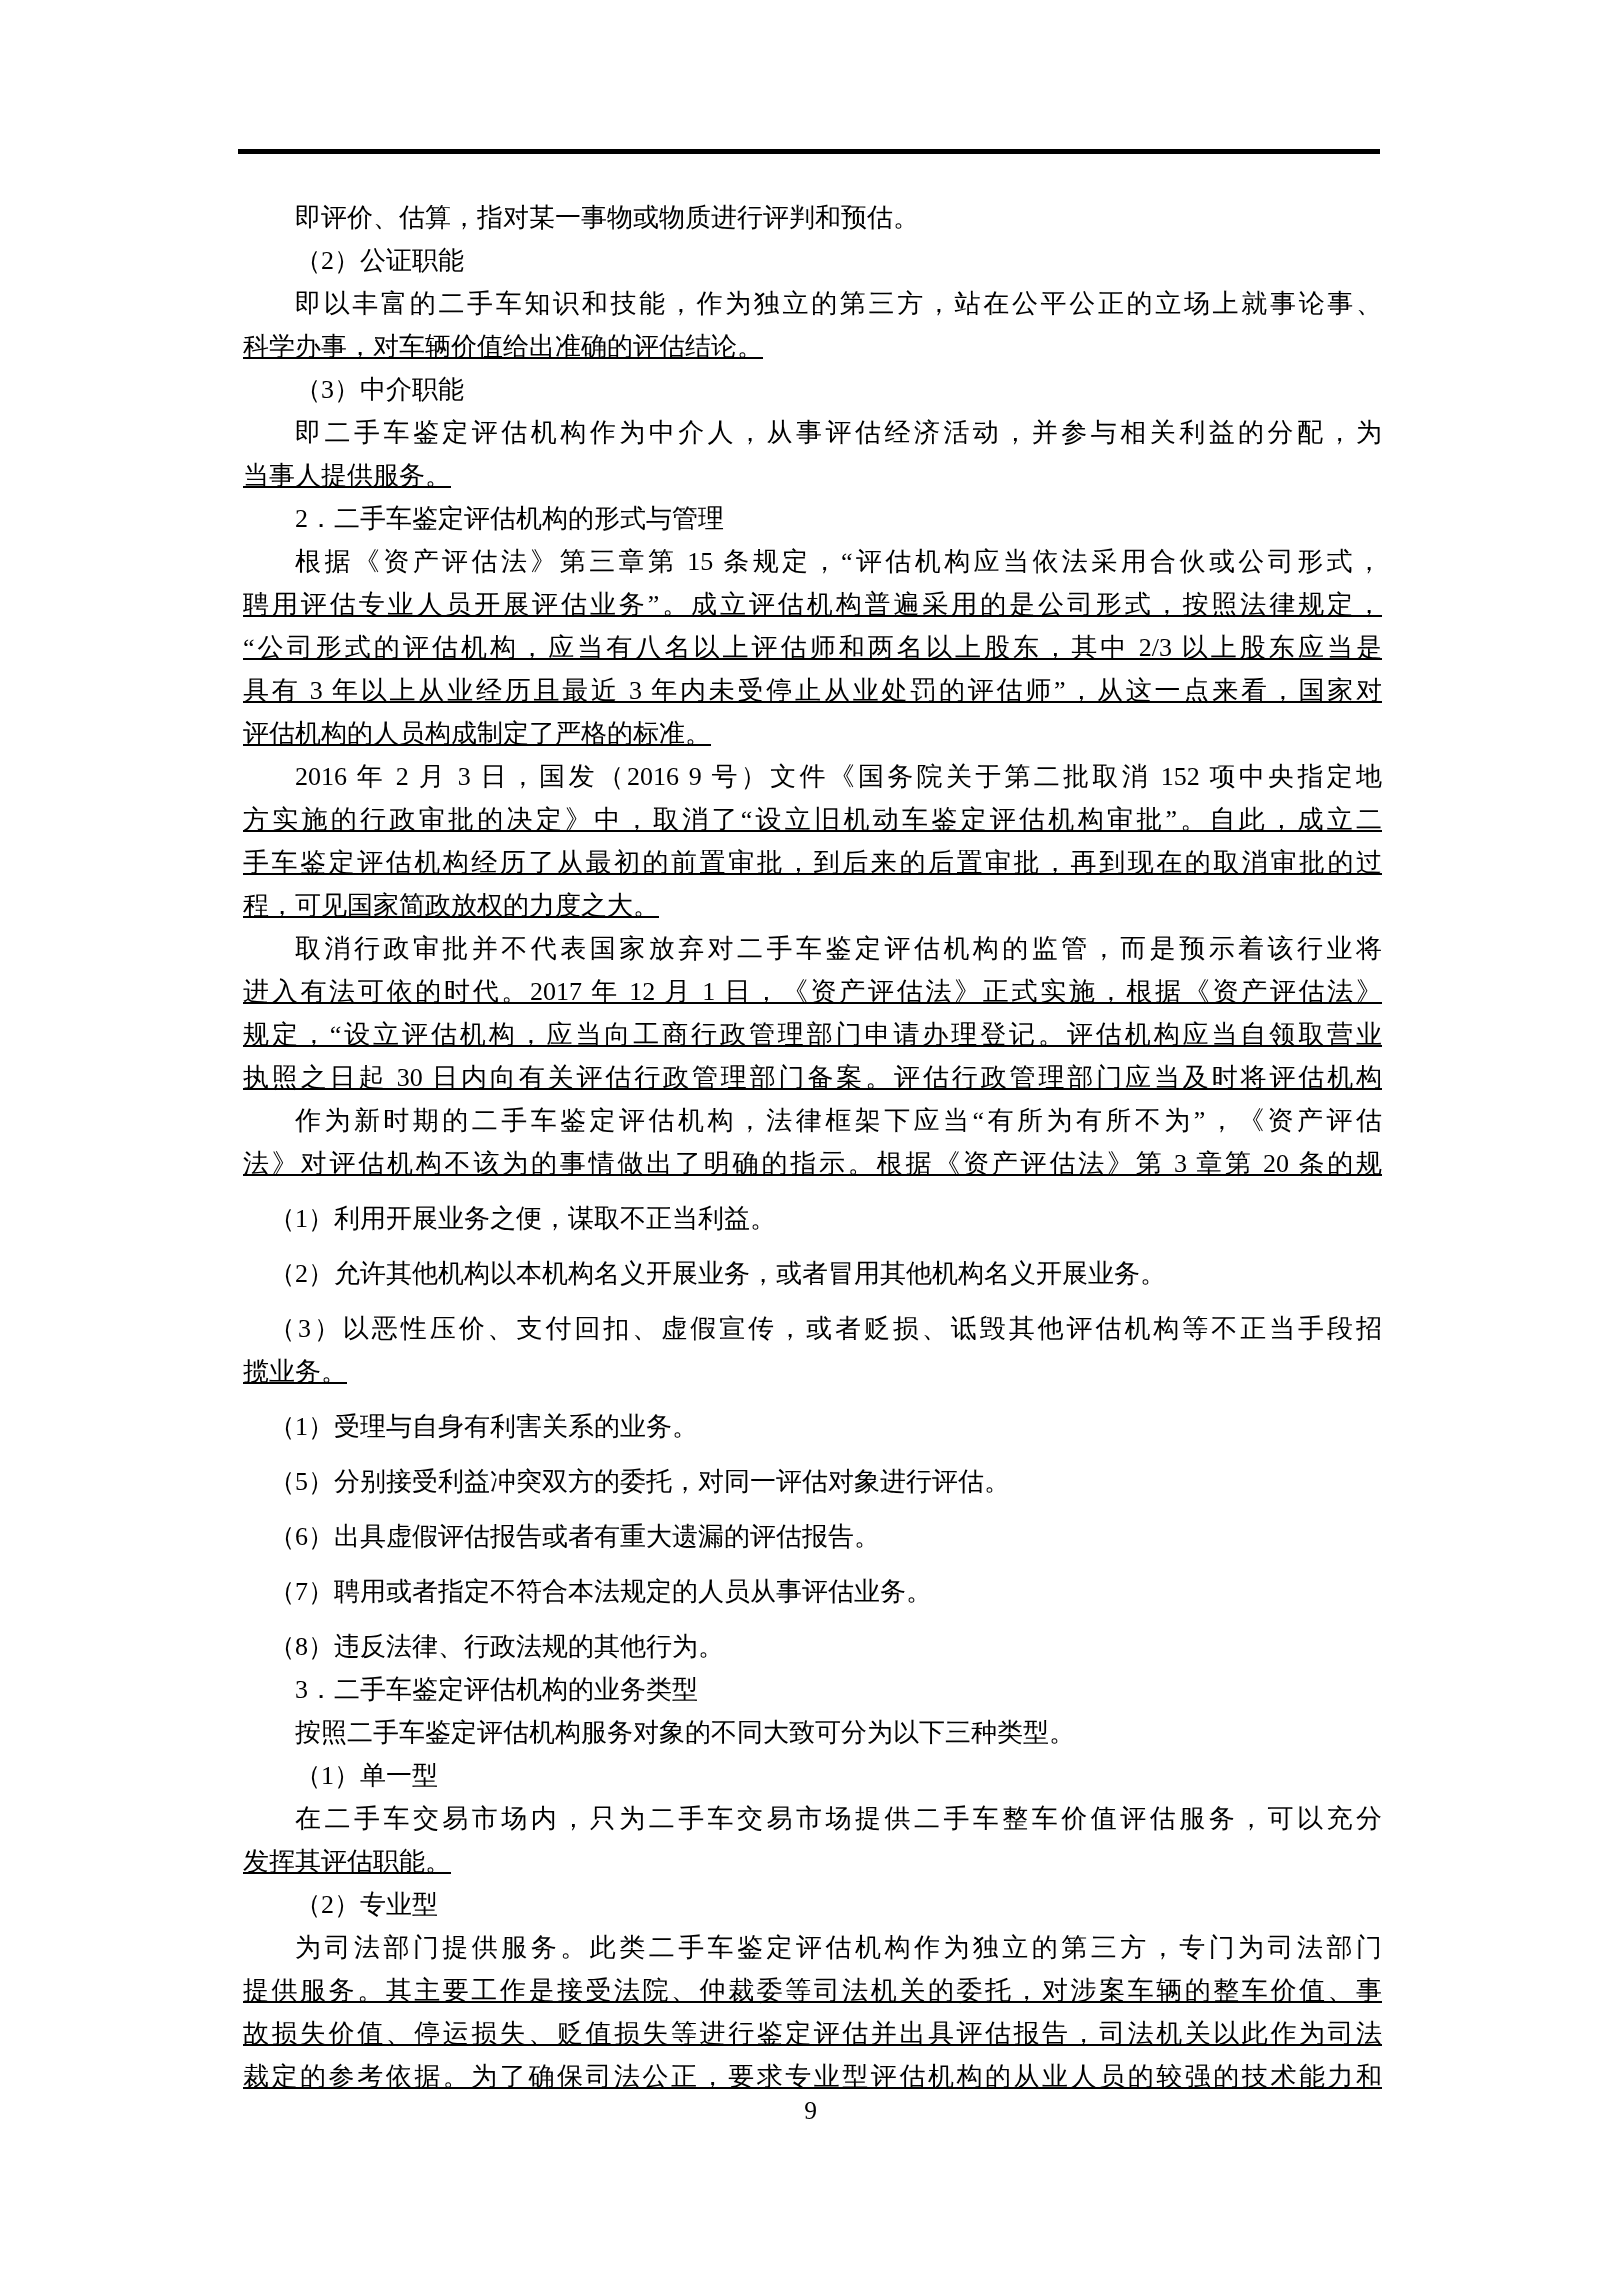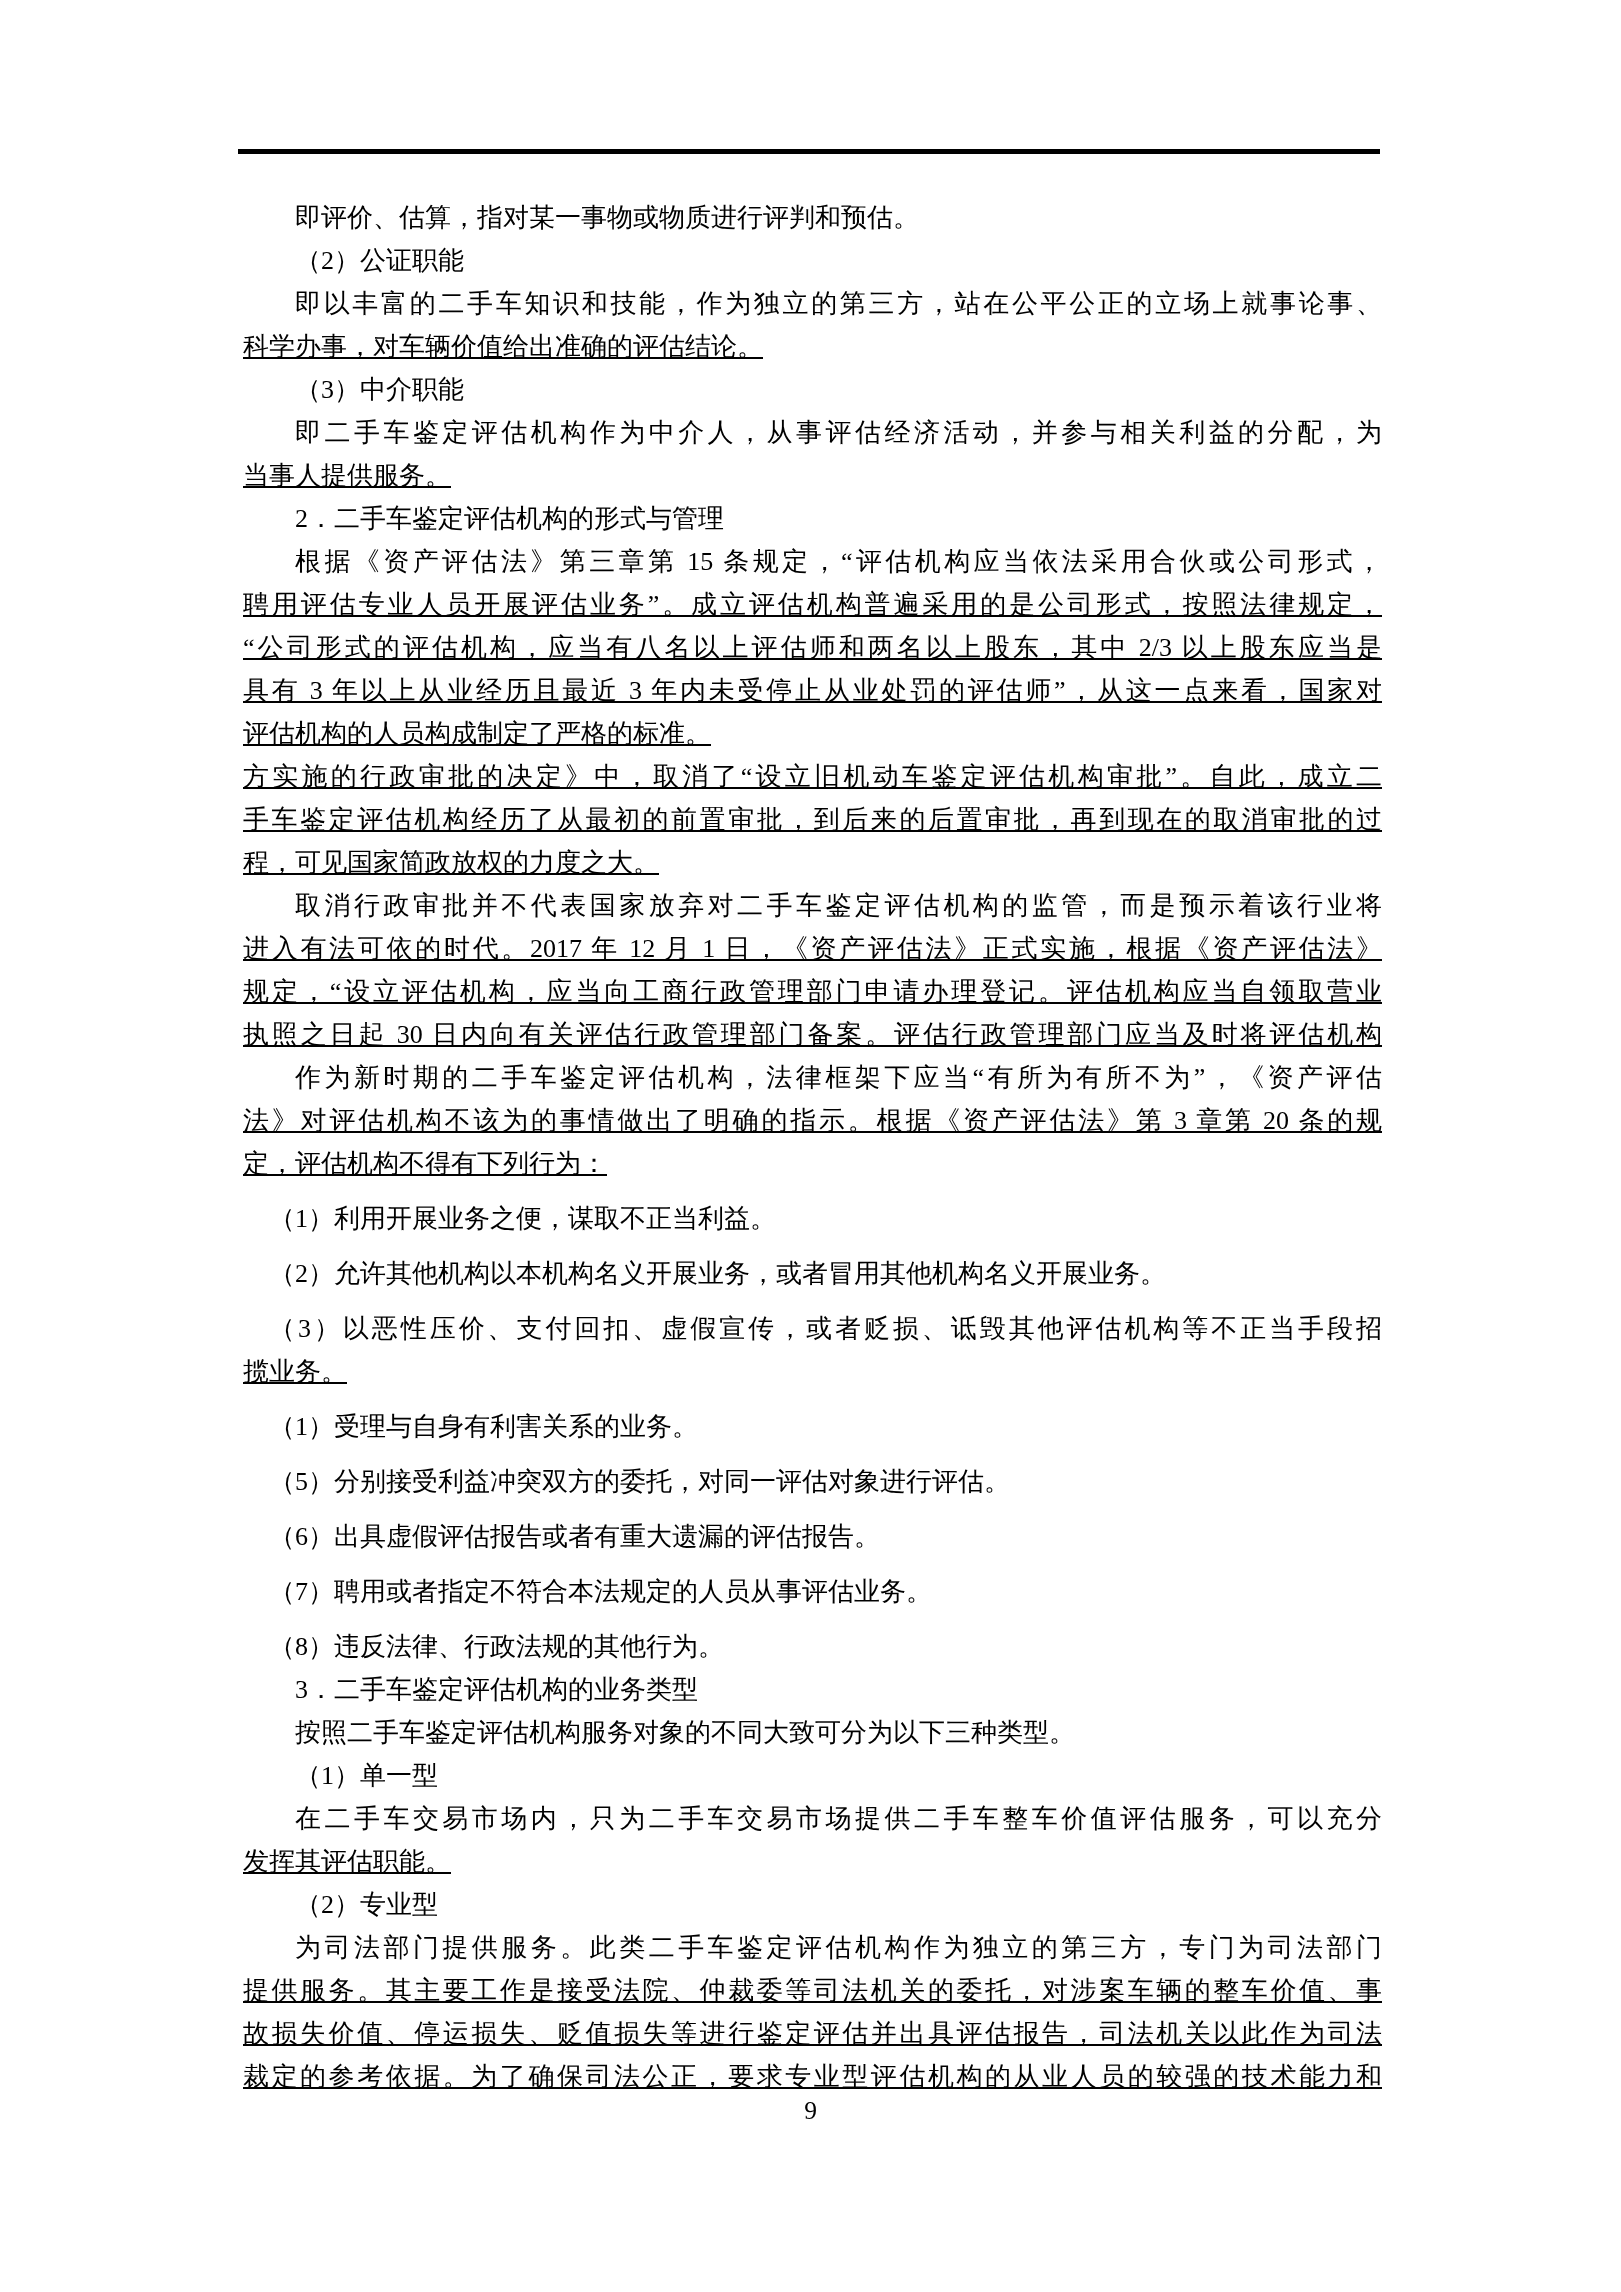--- a/index.html
+++ b/index.html
@@ -68,30 +68,30 @@
       <div class="line indent-0">科学办事，对车辆价值给出准确的评估结论。</div>
       <div class="line indent-2">（3）中介职能</div>
       <div class="line indent-2 full">即二手车鉴定评估机构作为中介人，从事评估经济活动，并参与相关利益的分配，为</div>
       <div class="line indent-0">当事人提供服务。</div>
       <div class="line indent-2">2．二手车鉴定评估机构的形式与管理</div>
       <div class="line indent-2 full">根据《资产评估法》第三章第 15 条规定，“评估机构应当依法采用合伙或公司形式，</div>
       <div class="line indent-0 full">聘用评估专业人员开展评估业务”。成立评估机构普遍采用的是公司形式，按照法律规定，</div>
       <div class="line indent-0 full">“公司形式的评估机构，应当有八名以上评估师和两名以上股东，其中 2/3 以上股东应当是</div>
       <div class="line indent-0 full">具有 3 年以上从业经历且最近 3 年内未受停止从业处罚的评估师”，从这一点来看，国家对</div>
       <div class="line indent-0">评估机构的人员构成制定了严格的标准。</div>
+      <div class="line indent-2 full">2016 年 2 月 3 日，国发（2016 9 号）文件《国务院关于第二批取消 152 项中央指定地</div>
       <div class="line indent-0 full">方实施的行政审批的决定》中，取消了“设立旧机动车鉴定评估机构审批”。自此，成立二</div>
       <div class="line indent-0 full">手车鉴定评估机构经历了从最初的前置审批，到后来的后置审批，再到现在的取消审批的过</div>
       <div class="line indent-0">程，可见国家简政放权的力度之大。</div>
       <div class="line indent-2 full">取消行政审批并不代表国家放弃对二手车鉴定评估机构的监管，而是预示着该行业将</div>
       <div class="line indent-0 full">进入有法可依的时代。2017 年 12 月 1 日，《资产评估法》正式实施，根据《资产评估法》</div>
       <div class="line indent-0 full">规定，“设立评估机构，应当向工商行政管理部门申请办理登记。评估机构应当自领取营业</div>
       <div class="line indent-0 full">执照之日起 30 日内向有关评估行政管理部门备案。评估行政管理部门应当及时将评估机构</div>
       <div class="line indent-2 full">作为新时期的二手车鉴定评估机构，法律框架下应当“有所为有所不为”，《资产评估</div>
       <div class="line indent-0 full">法》对评估机构不该为的事情做出了明确的指示。根据《资产评估法》第 3 章第 20 条的规</div>
-      <div class="line indent-0">定，评估机构不得有下列行为：</div>
       <div class="line indent-1">（1）利用开展业务之便，谋取不正当利益。</div>
       <div class="line indent-1">（2）允许其他机构以本机构名义开展业务，或者冒用其他机构名义开展业务。</div>
       <div class="line indent-1 full">（3）以恶性压价、支付回扣、虚假宣传，或者贬损、诋毁其他评估机构等不正当手段招</div>
       <div class="line indent-0">揽业务。</div>
       <div class="line indent-1">（1）受理与自身有利害关系的业务。</div>
       <div class="line indent-1">（5）分别接受利益冲突双方的委托，对同一评估对象进行评估。</div>
       <div class="line indent-1">（6）出具虚假评估报告或者有重大遗漏的评估报告。</div>
       <div class="line indent-1">（7）聘用或者指定不符合本法规定的人员从事评估业务。</div>
       <div class="line indent-1">（8）违反法律、行政法规的其他行为。</div>
       <div class="line indent-2">3．二手车鉴定评估机构的业务类型</div>

